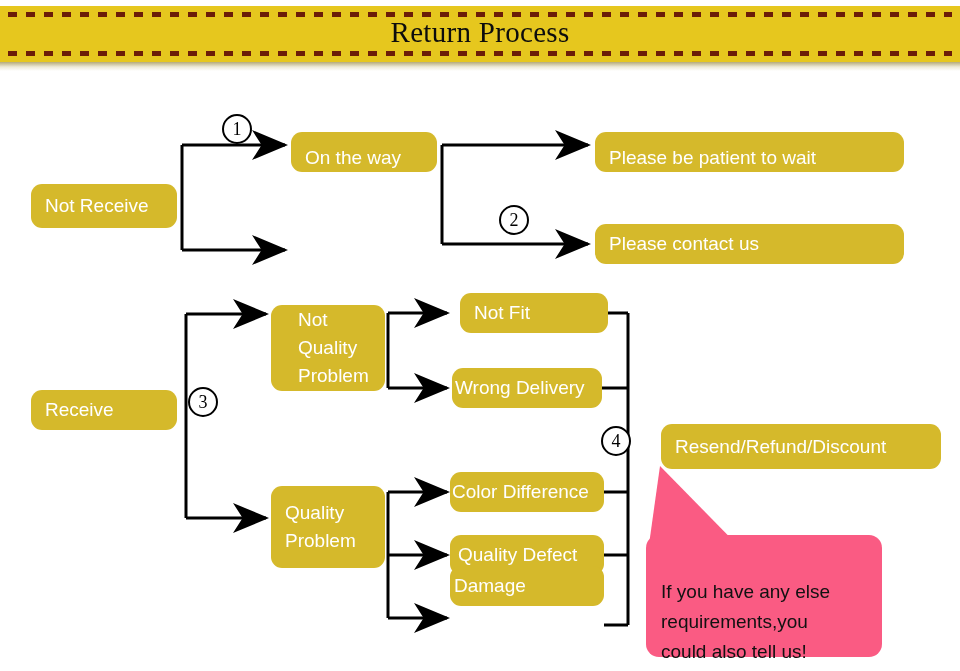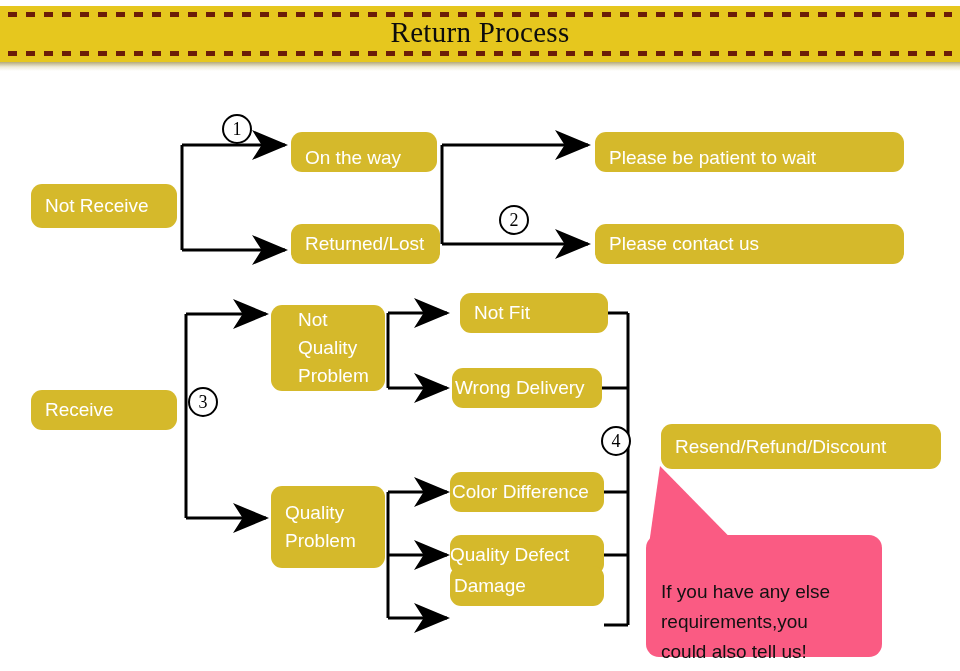--- a/index.html
+++ b/index.html
@@ -183,23 +183,20 @@
   </div>
 
   <div class="node pad-left" style="left:31px; top:390px; width:146px; height:40px;">
     <span>Receive</span>
   </div>
 
   <div class="node pad-left" style="left:291px; top:132px; width:146px; height:40px;align-items:flex-end;">
     <span>On the way</span>
   </div>
 
-  <div class="node pad-left" style="left:291px; top:224px; width:149px; height:40px;">
-    <span>Returned/Lost</span>
-  </div>
 
   <div class="node pad-left" style="left:271px; top:305px; width:114px; height:86px;padding-left:27px;">
     <span>Not
 Quality
 Problem</span>
   </div>
 
   <div class="node pad-left" style="left:271px; top:486px; width:114px; height:82px;">
     <span>Quality
 Problem</span>
@@ -218,21 +215,21 @@
   </div>
 
   <div class="node" style="left:452px; top:368px; width:150px; height:40px; padding-left:3px;">
     <span>Wrong Delivery</span>
   </div>
 
   <div class="node" style="left:450px; top:472px; width:154px; height:40px; padding-left:2px;">
     <span>Color Difference</span>
   </div>
 
-  <div class="node" style="left:450px; top:535px; width:154px; height:40px; padding-left:0;">
+  <div class="node" style="left:450px; top:535px; width:154px; height:40px; padding-left:8px;">
     <span>Quality Defect</span>
   </div>
 
   <div class="node" style="left:450px; top:566px; width:154px; height:40px; padding-left:4px;">
     <span>Damage</span>
   </div>
 
   <div class="node pad-left" style="left:661px; top:424px; width:280px; height:45px;align-items:center;">
     <span>Resend/Refund/Discount</span>
   </div>

